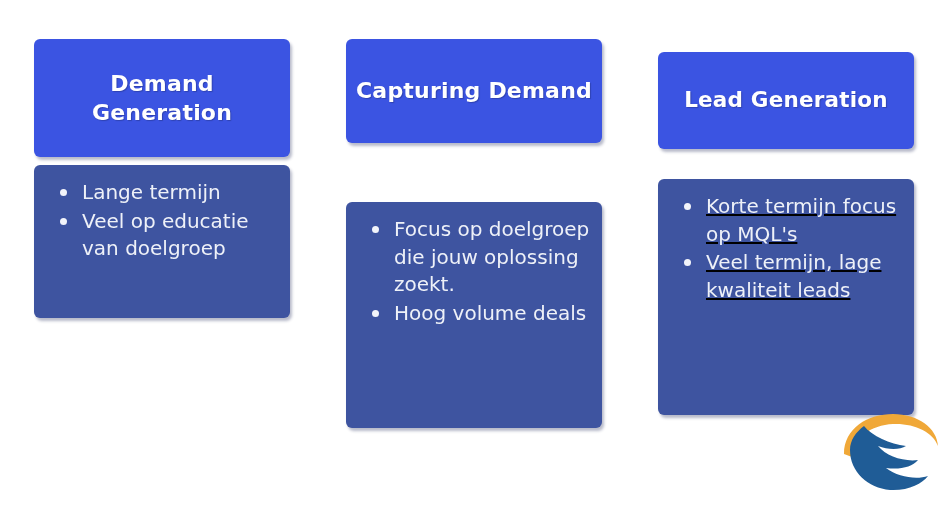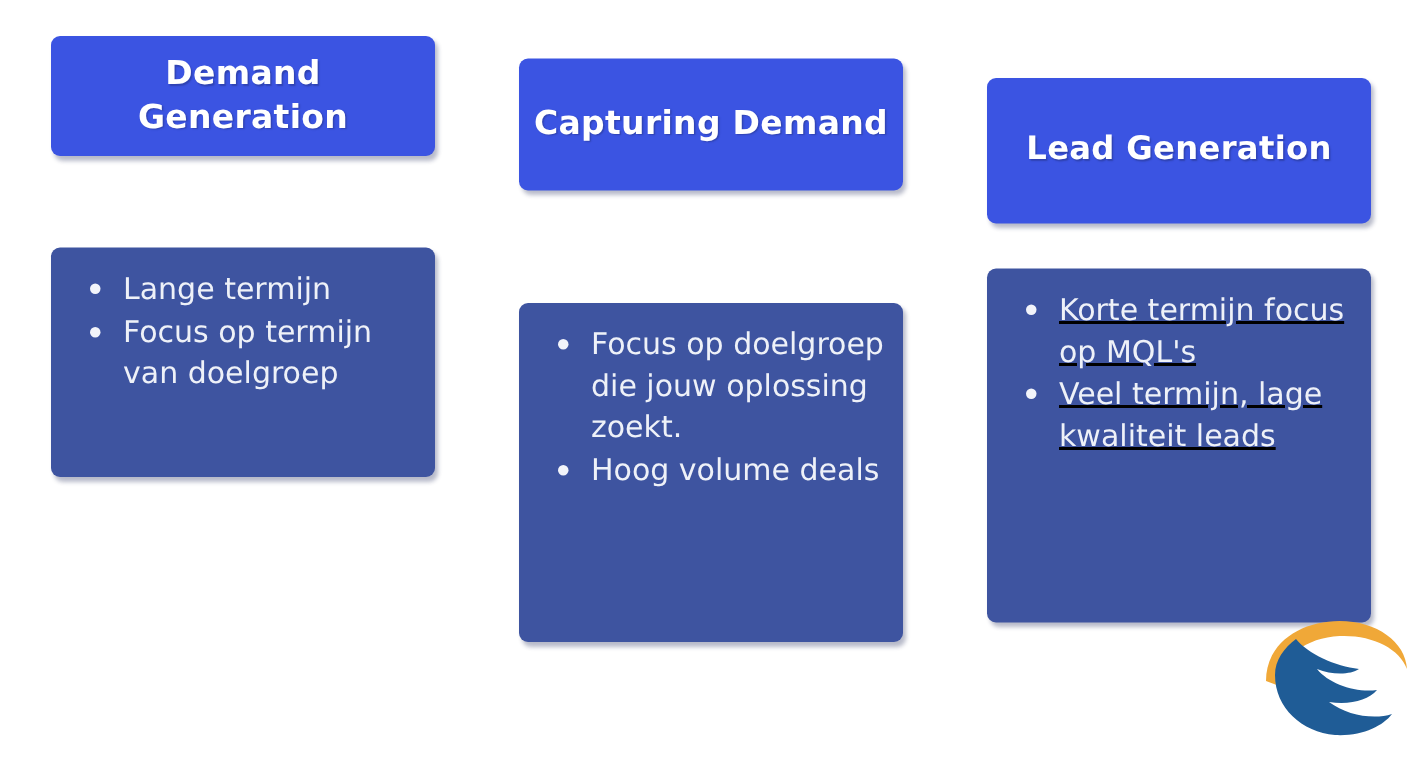--- a/index.html
+++ b/index.html
@@ -39,22 +39,22 @@
     box-sizing: border-box;
     background: #3b54e2;
     border-radius: 6px;
     display: flex;
     align-items: center;
     justify-content: center;
     text-align: center;
     box-shadow: 2px 3px 3px rgba(20, 30, 80, 0.30);
   }
 
-  .col-1 .header-box { top: 24px; height: 80px; }
-  .col-2 .header-box { top: 39px; height: 88px; }
+  .col-1 .header-box { top: 39px; height: 118px; }
+  .col-2 .header-box { top: 39px; height: 104px; }
   .col-3 .header-box { top: 52px; height: 97px; }
 
   .header-title {
     color: #ffffff;
     font-weight: bold;
     font-size: 22px;
     line-height: 1.33;
     letter-spacing: 0.2px;
     padding: 0 8px;
     text-shadow: 1px 1px 1px rgba(25, 35, 90, 0.35);
@@ -123,21 +123,21 @@
       <div class="header-title">Demand Generation</div>
     </div>
     <div class="body-box">
       <ul class="bullet-list">
         <li class="bullet-item">
           <span class="bullet-dot"></span>
           <span>Lange termijn</span>
         </li>
         <li class="bullet-item">
           <span class="bullet-dot"></span>
-          <span>Focus op termijn van doelgroep</span>
+          <span>Veel op educatie van doelgroep</span>
         </li>
       </ul>
     </div>
   </div>
 
   <div class="column col-2">
     <div class="header-box">
       <div class="header-title">Capturing Demand</div>
     </div>
     <div class="body-box">

